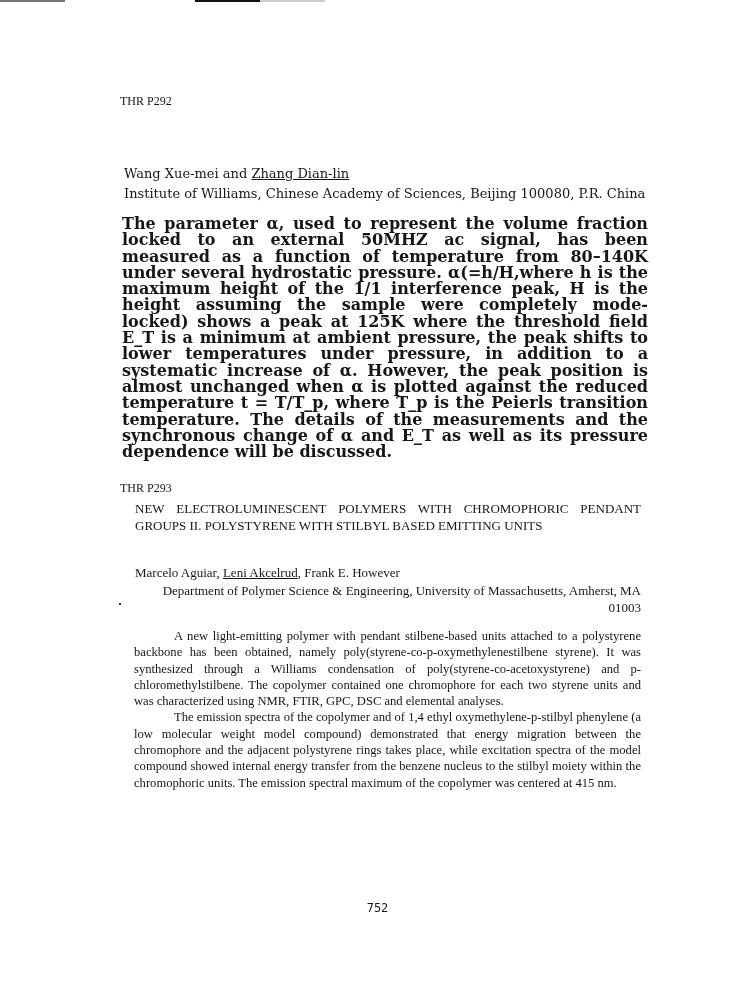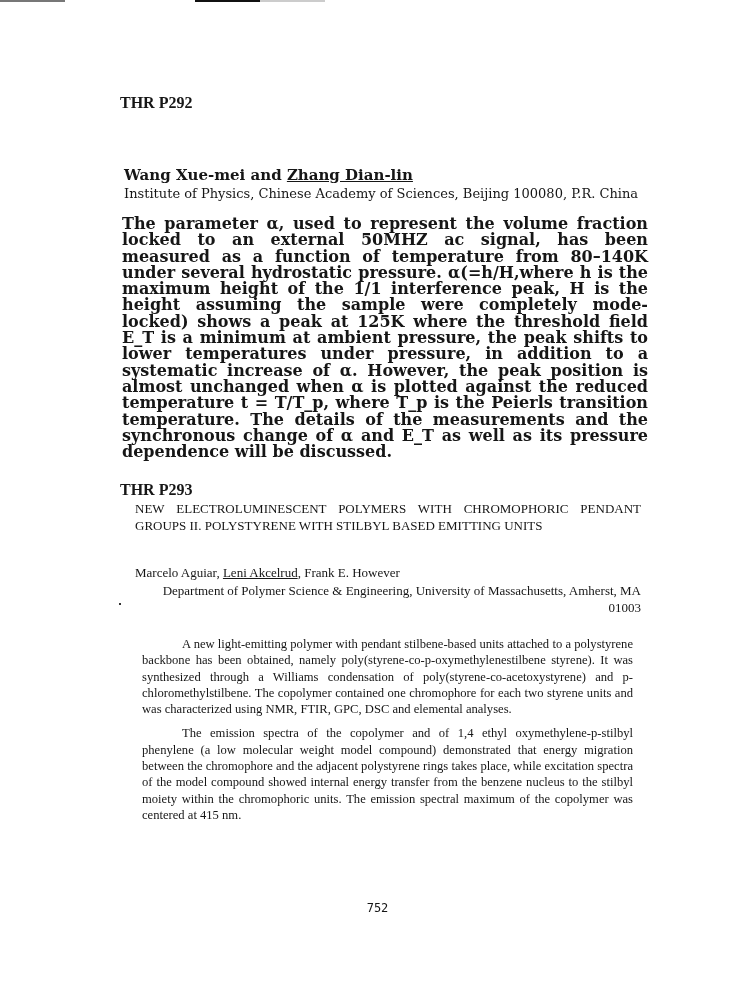--- a/index.html
+++ b/index.html
@@ -3,57 +3,57 @@
   <meta charset="utf-8">
   <style>
     html, body { margin: 0; padding: 0; background: #ffffff; }
     body { width: 755px; height: 1000px; position: relative; overflow: hidden; color: #161616; }
     .rule { position: absolute; height: 2px; }
     .rule-left { left: 0; top: 0; width: 65px; background: #777; }
     .rule-mid-dark { left: 195px; top: 0; width: 65px; background: #111; }
     .rule-mid-light { left: 260px; top: 0; width: 65px; background: #ccc; }
 
     .abs { position: absolute; }
-    .id { font-family: "Liberation Serif", serif; font-weight: bold; font-size: 16px; }
+    .id { font-family: "Liberation Serif", serif; font-weight: normal; font-size: 12px; }
     .serif { font-family: "DejaVu Serif", serif; }
     .lserif { font-family: "Liberation Serif", serif; }
 
     
     .a1-id { left: 120px; top: 94px; }
     .a1-title { left: 124px; top: 115px; width: 480px; font-size: 13.5px; line-height: 18px; letter-spacing: 0.2px; }
-    .a1-authors { left: 124px; top: 166px; font-size: 15px; font-weight: bold; }
+    .a1-authors { left: 124px; top: 166px; font-size: 13px; }
     .a1-affil { left: 124px; top: 186px; font-size: 13px; }
     .a1-body { left: 122px; top: 216px; width: 526px; font-size: 16px; line-height: 16.3px; text-align: justify; font-weight: bold; }
     .u { text-decoration: underline; }
 
     
     .a2-id { left: 120px; top: 481px; }
     .a2-title { left: 135px; top: 500px; width: 506px; font-size: 13px; line-height: 17px; text-align: justify; text-align-last: left; }
     .a2-authors { left: 135px; top: 565px; font-size: 13px; }
     .a2-affil { left: 135px; top: 582px; width: 506px; font-size: 13px; line-height: 17px; text-align: right; }
     .a2-body { left: 134px; top: 628px; width: 507px; font-size: 12.6px; line-height: 16.3px; text-align: justify; }
-    .a2-body p { margin: 8px; text-indent: 40px; }
+    .a2-body p { margin: 0; text-indent: 40px; }
     .dot { left: 119px; top: 603px; width: 2px; height: 2px; background: #333; }
 
     .page-number { left: 0; width: 755px; top: 901px; text-align: center; font-family: "DejaVu Sans Mono", monospace; font-size: 12px; }
   </style>
 </head>
 <body>
 
 <div class="rule rule-left"></div>
 <div class="rule rule-mid-dark"></div>
 <div class="rule rule-mid-light"></div>
 
 <div class="abs id a1-id">THR P292</div>
 <div class="abs serif a1-title">
 </div>
 <div class="abs serif a1-authors">
   <span>Wang Xue-mei</span><span> and </span><span class="u">Zhang Dian-lin</span>
 </div>
-<div class="abs serif a1-affil">Institute of Physics, Chinese Academy of Sciences, Beijing 100080, P.R. China</div>
+<div class="abs serif a1-affil">Institute of Williams, Chinese Academy of Sciences, Beijing 100080, P.R. China</div>
 <div class="abs serif a1-body">The parameter α, used to represent the volume fraction locked to an external 50MHZ ac signal, has been measured as a function of temperature from 80–140K under several hydrostatic pressure. α(=h/H,where h is the maximum height of the 1/1 interference peak, H is the height assuming the sample were completely mode-locked) shows a peak at 125K where the threshold field E_T is a minimum at ambient pressure, the peak shifts to lower temperatures under pressure, in addition to a systematic increase of α. However, the peak position is almost unchanged when α is plotted against the reduced temperature t = T/T_p, where T_p is the Peierls transition temperature. The details of the measurements and the synchronous change of α and E_T as well as its pressure dependence will be discussed.</div>
 
 <div class="abs id a2-id">THR P293</div>
 <div class="abs lserif a2-title">NEW ELECTROLUMINESCENT POLYMERS WITH CHROMOPHORIC PENDANT GROUPS II. POLYSTYRENE WITH STILBYL BASED EMITTING UNITS</div>
 <div class="abs lserif a2-authors">
   <span>Marcelo Aguiar, </span><span class="u">Leni Akcelrud</span><span>, Frank E. However</span>
 </div>
 <div class="abs lserif a2-affil">Department of Polymer Science &amp; Engineering, University of Massachusetts, Amherst, MA 01003</div>
 <div class="abs dot"></div>
 <div class="abs lserif a2-body">

